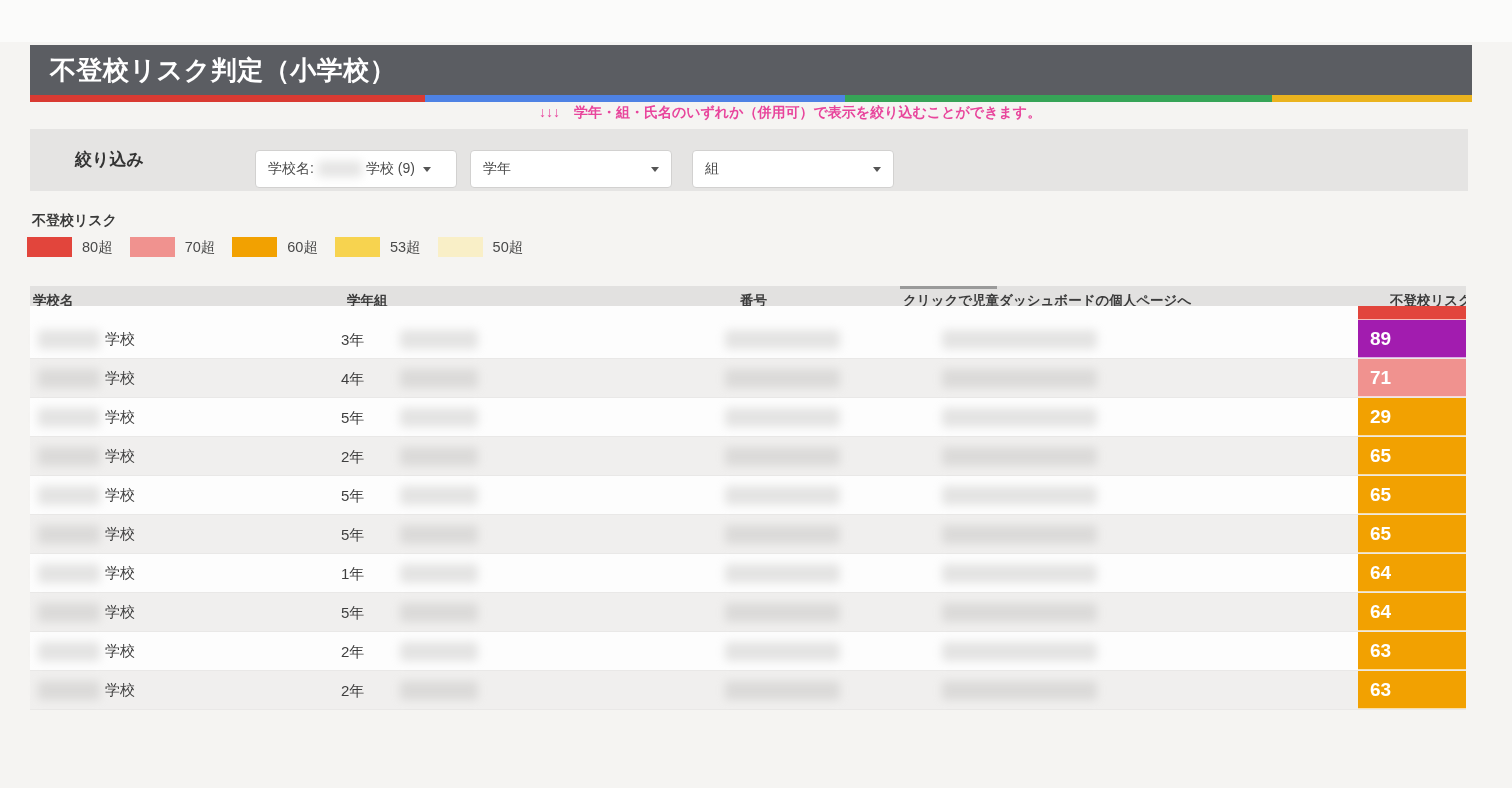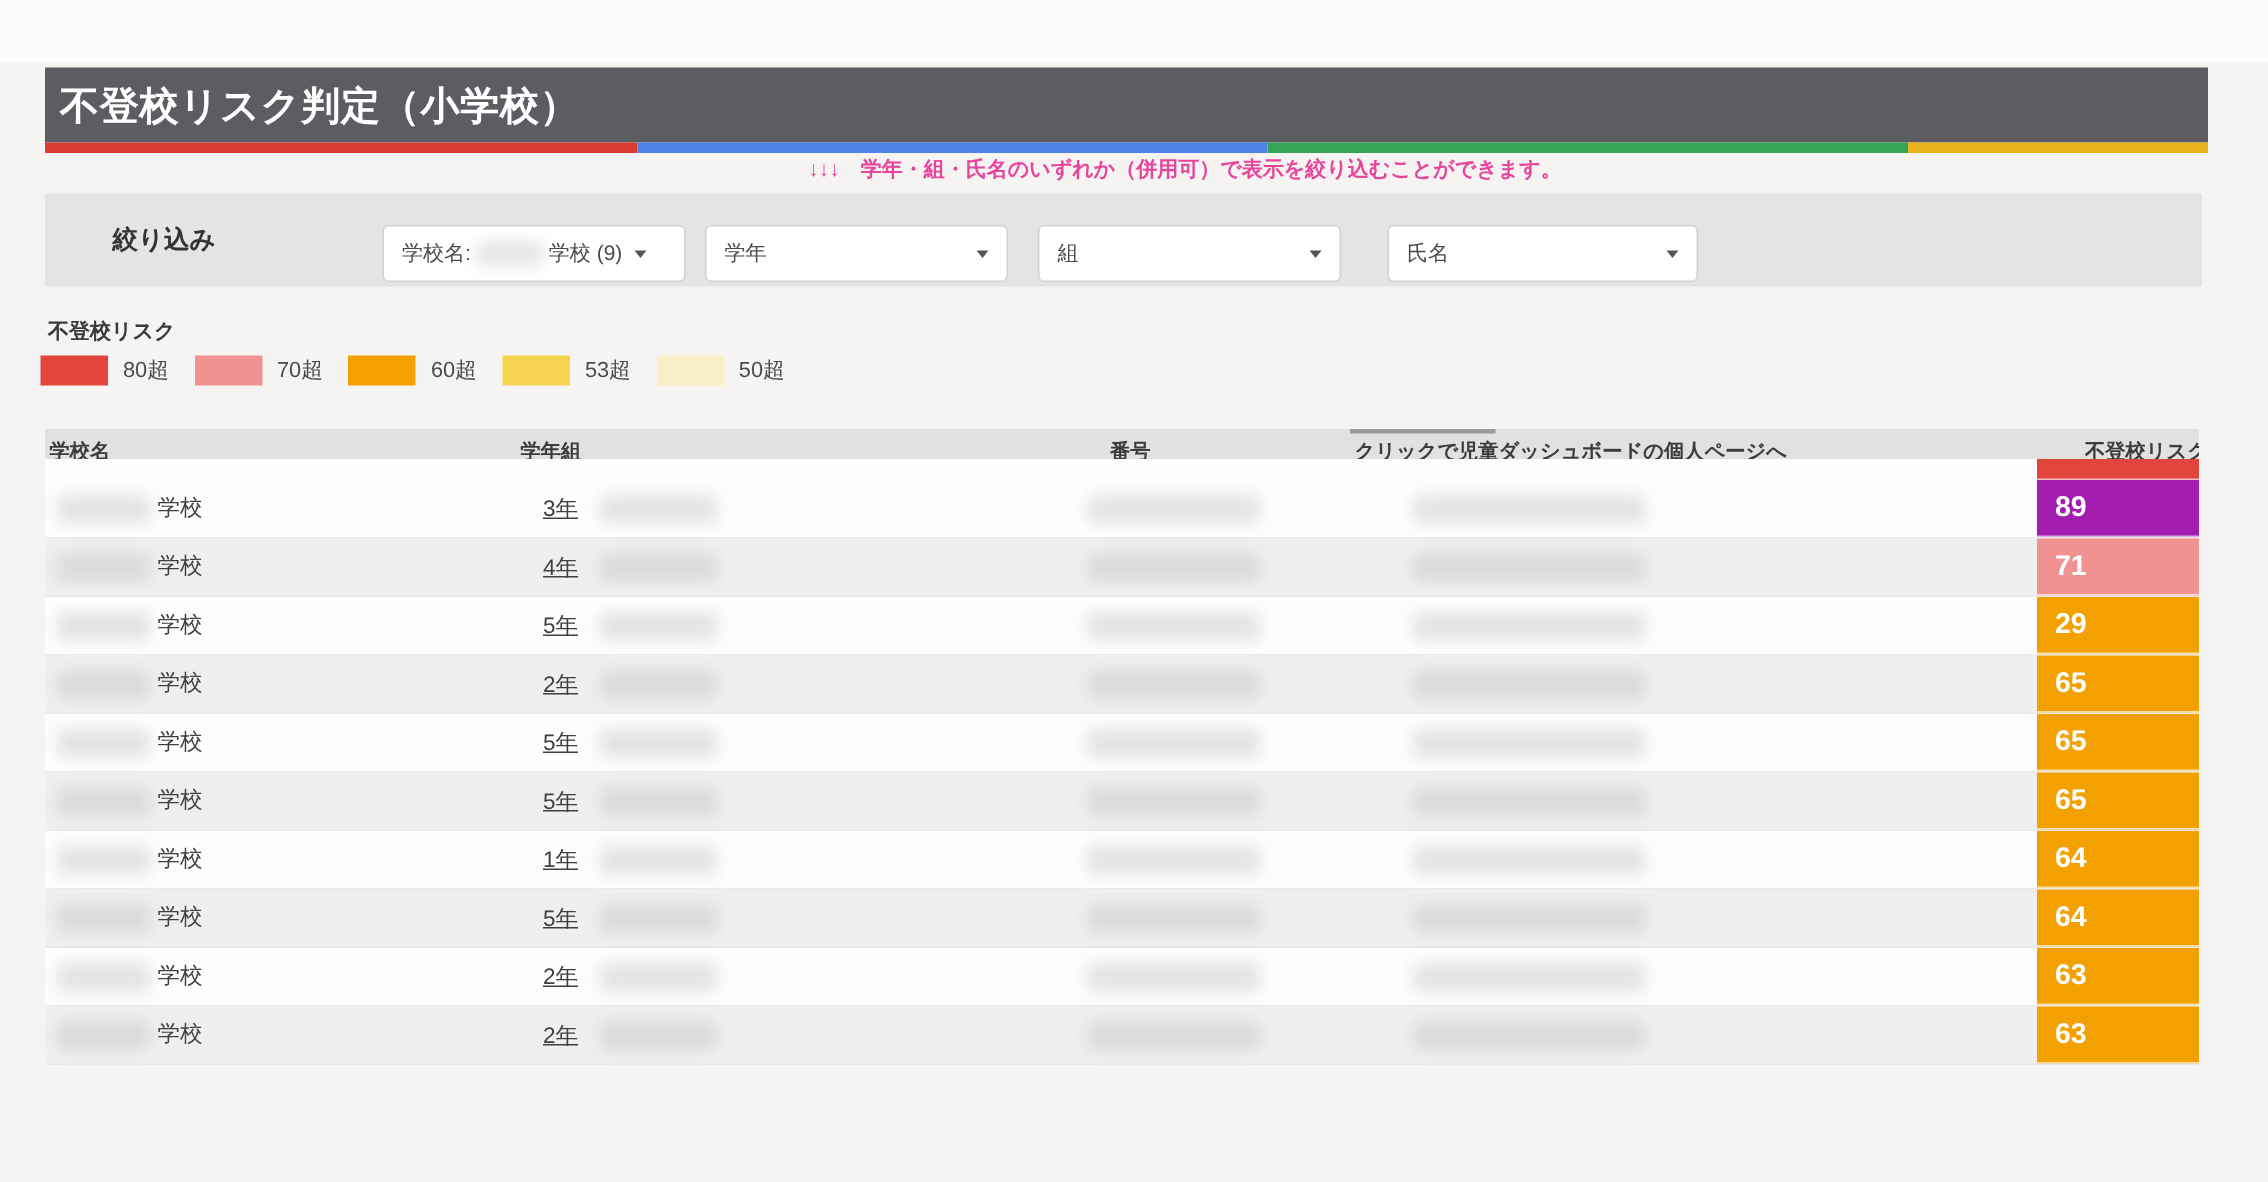--- a/index.html
+++ b/index.html
@@ -9,21 +9,21 @@
     background:#f5f4f2;
     position:relative;
     color:#3c3c3c;
   }
   .top-band { position:absolute; left:0; top:0; width:1512px; height:42px; background:#fbfbfa; }
 
   
   .title-bar {
     position:absolute; left:30px; top:45px; width:1442px; height:50px;
     background:#5b5d62; color:#ffffff;
-    font-size:26px; font-weight:bold; line-height:50px; padding-left:10px;
+    font-size:26px; font-weight:bold; line-height:50px; padding-left:20px;
     letter-spacing:0.5px; white-space:nowrap; overflow:hidden;
   }
   .stripe { position:absolute; left:30px; top:95px; width:1442px; height:7px; display:flex; }
   .stripe > div { height:100%; }
   .stripe-red    { width:27.4%; }
   .stripe-blue   { width:29.1%; }
   .stripe-green  { width:29.6%; }
   .stripe-yellow { width:13.9%; }
 
   
@@ -92,21 +92,21 @@
   }
   .partial-row { position:relative; height:14px; background:#fdfdfd; }
   .trow {
     position:relative; height:39px; border-bottom:1px solid #e9e8e7;
     font-size:15px; color:#3f3f3f; cursor:pointer;
   }
   .trow.odd  { background:#fdfdfd; }
   .trow.even { background:#f0efee; }
   .trow span.cell { position:absolute; top:0; line-height:39px; white-space:nowrap; }
   .c-school { left:75px;font-family:Liberation Serif, serif; }
-  .c-grade  { left:332px;text-decoration:underline; }
+  .c-grade  { left:311px; }
   .row-blob { position:absolute; top:10px; height:19px; }
   .blob-school { left:8px;   width:62px; }
   .blob-kumi   { left:370px; width:78px; }
   .blob-num    { left:695px; width:115px; }
   .blob-name   { left:912px; width:155px; }
   .risk-cell {
     position:absolute; left:1328px; top:0; width:108px; height:100%;
     color:#ffffff; font-size:19px; font-weight:bold; line-height:38px;
     padding-left:12px; border-bottom:1px solid rgba(255,255,255,0.65);
   }
@@ -140,24 +140,20 @@
   <div class="dropdown dd-grade">
     <span>学年</span>
     <span class="caret"></span>
   </div>
 
   <div class="dropdown dd-class">
     <span>組</span>
     <span class="caret"></span>
   </div>
 
-  <div class="dropdown dd-name">
-    <span>氏名</span>
-    <span class="caret"></span>
-  </div>
 </div>
 
 <div class="legend-title">不登校リスク</div>
 <div class="legend-row">
   <div class="legend-item">
     <span class="legend-swatch" style="background-color: rgb(226, 69, 60);"></span>
     <span class="legend-label">80超</span>
   </div>
   <div class="legend-item">
     <span class="legend-swatch" style="background-color: rgb(240, 146, 143);"></span>

